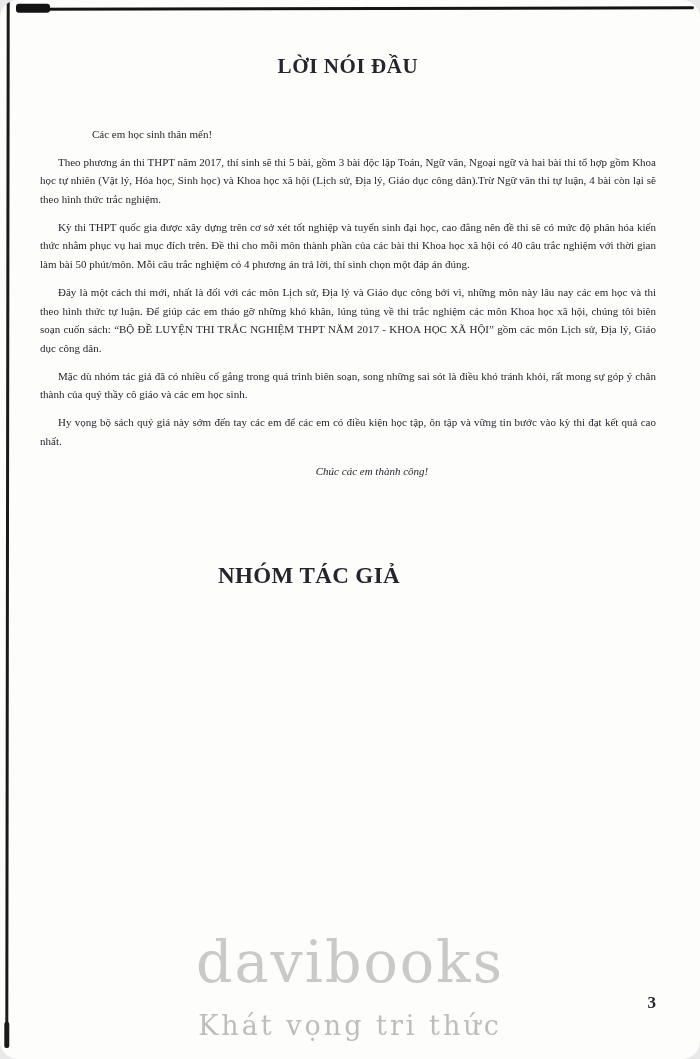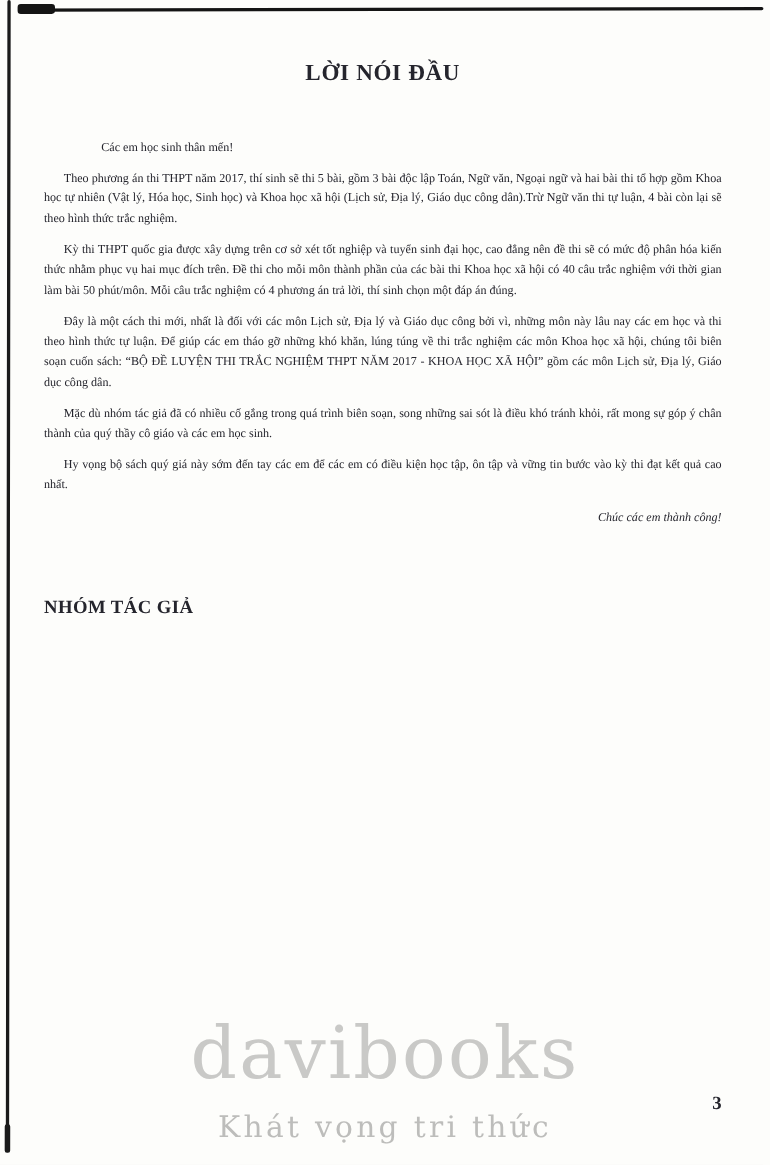--- a/index.html
+++ b/index.html
@@ -5,20 +5,21 @@
   html, body { margin: 0; padding: 0; background: #e9e9e9; }
   .page {
     position: relative;
     width: 700px;
     height: 1059px;
     margin: 0 auto;
     background: #fdfdfb;
     overflow: hidden;
     font-family: "Liberation Serif", serif;
     color: #25252d;
+    border-radius: 18px;
   }
 
   
   .scan-edge-top {
     position: absolute;
     top: 7px; left: 26px; right: 6px;
     height: 3px;
     background: #141414;
     border-radius: 2px;
     transform: rotate(-0.12deg);
@@ -66,42 +67,42 @@
     text-indent: 18px;
     margin: 0 0 9px 0;
   }
   .greeting {
     text-indent: 52px;
     text-align: left;
   }
   .closing {
     font-style: italic;
     text-indent: 48px;
-    text-align: right;
+    text-align: center;
     margin-top: 12px;
   }
   .signature {
-    margin-top: 61px;
-    text-align: left;
+    margin-top: 82px;
+    text-align: center;
     padding-right: 78px;
     font-weight: bold;
-    font-size: 17px;
+    font-size: 23px;
     letter-spacing: 0.4px;
   }
 
   .watermark {
     position: absolute;
     left: 0; right: 0;
     bottom: 18px;
     text-align: center;
     pointer-events: none;
   }
   .wm-brand {
     font-family: "DejaVu Serif", serif;
-    font-size: 66px;
+    font-size: 57px;
     line-height: 1.0;
     color: #c9c9c7;
     letter-spacing: 2px;
   }
   .wm-tagline {
     font-family: "DejaVu Serif", serif;
     font-size: 27px;
     color: #bdbdbb;
     letter-spacing: 3px;
     margin-top: 19px;

